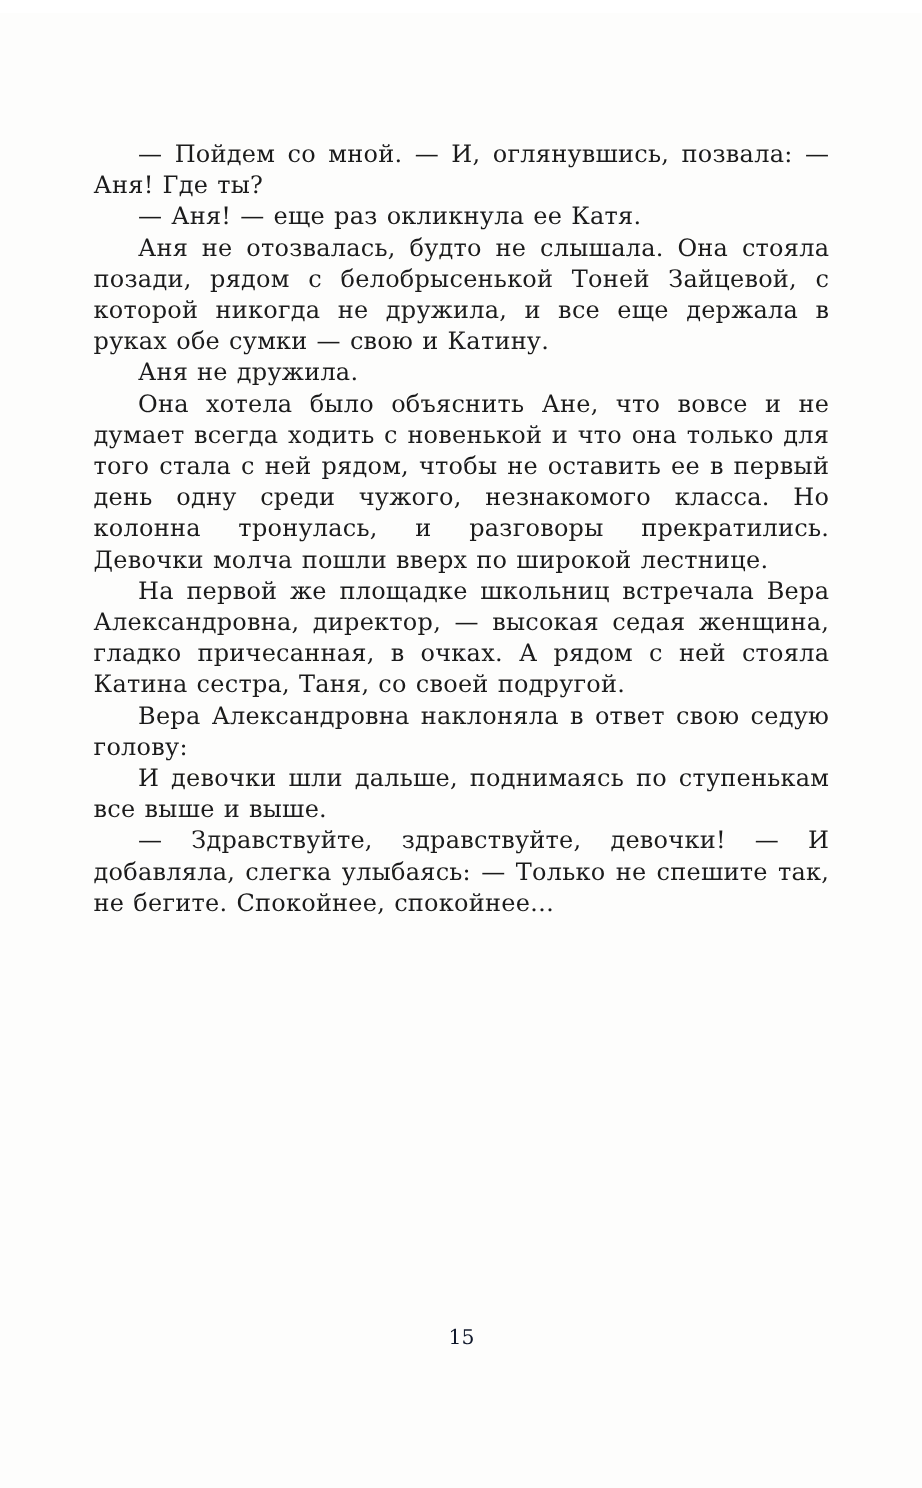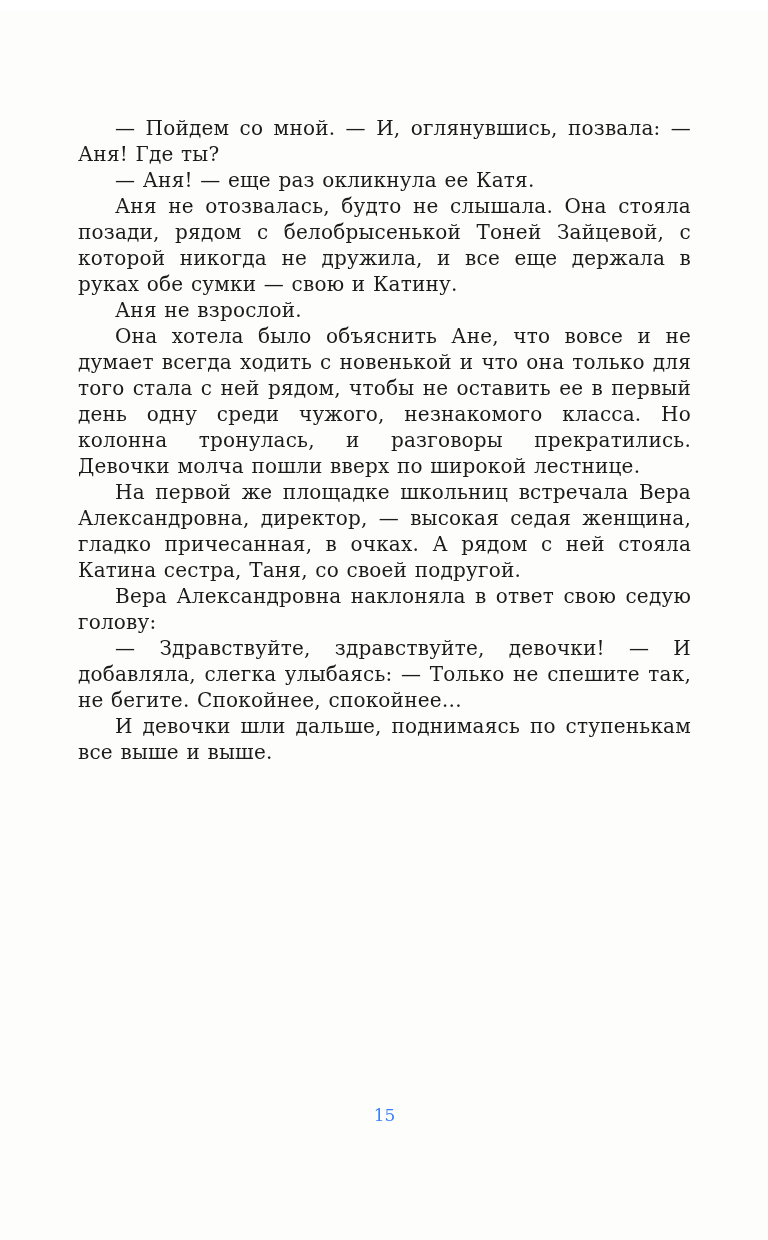--- a/index.html
+++ b/index.html
@@ -36,32 +36,32 @@
     word-spacing: 1px;
   }
   .page-number {
     position: absolute;
     top: 1094px;
     left: 78px;
     width: 613px;
     text-align: center;
     font-size: 17px;
     line-height: 20px;
-    color: #3b82f6;
+    color: #0f172a;
   }
 </style>
 </head>
 <body>
 
 <div class="page">
   <div class="text-block">
       <p class="para">— Пойдем со мной. — И, оглянувшись, позвала: — Аня! Где ты?</p>
       <p class="para">— Аня! — еще раз окликнула ее Катя.</p>
       <p class="para">Аня не отозвалась, будто не слышала. Она стояла позади, рядом с белобрысенькой Тоней Зайцевой, с которой никогда не дружила, и все еще держала в руках обе сумки — свою и Катину.</p>
-      <p class="para">Аня не взрослой.</p>
+      <p class="para">Аня не дружила.</p>
       <p class="para">Она хотела было объяснить Ане, что вовсе и не думает всегда ходить с новенькой и что она только для того стала с ней рядом, чтобы не оставить ее в первый день одну среди чужого, незнакомого класса. Но колонна тронулась, и разговоры прекратились. Девочки молча пошли вверх по широкой лестнице.</p>
       <p class="para">На первой же площадке школьниц встречала Вера Александровна, директор, — высокая седая женщина, гладко причесанная, в очках. А рядом с ней стояла Катина сестра, Таня, со своей подругой.</p>
       <p class="para">Вера Александровна наклоняла в ответ свою седую голову:</p>
+      <p class="para">И девочки шли дальше, поднимаясь по ступенькам все выше и выше.</p>
       <p class="para">— Здравствуйте, здравствуйте, девочки! — И добавляла, слегка улыбаясь: — Только не спешите так, не бегите. Спокойнее, спокойнее…</p>
-      <p class="para">И девочки шли дальше, поднимаясь по ступенькам все выше и выше.</p>
     </div>
   <div class="page-number">15</div>
 </div>
 
 </body></html>

